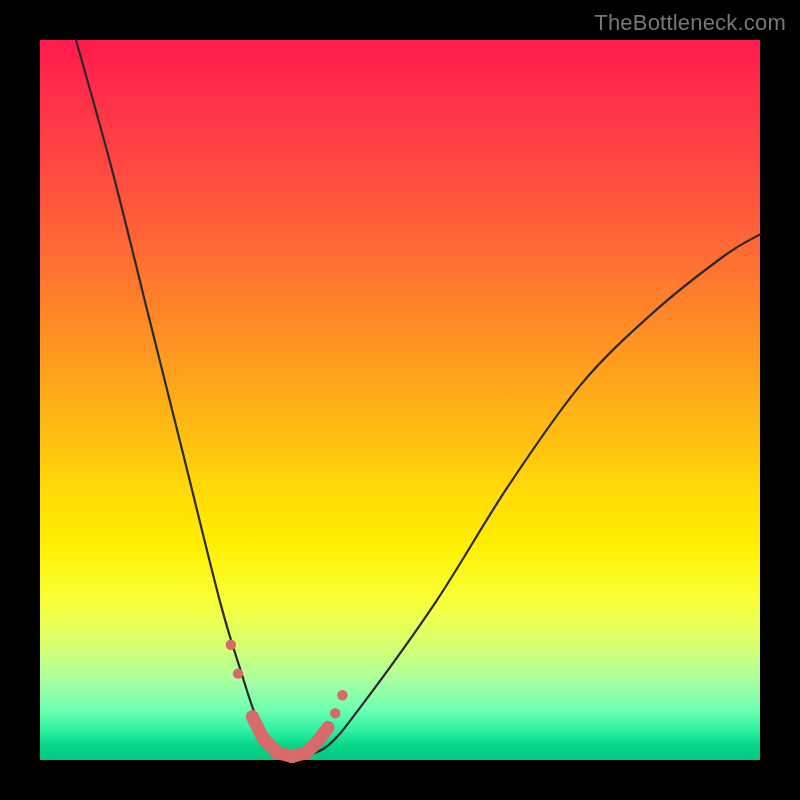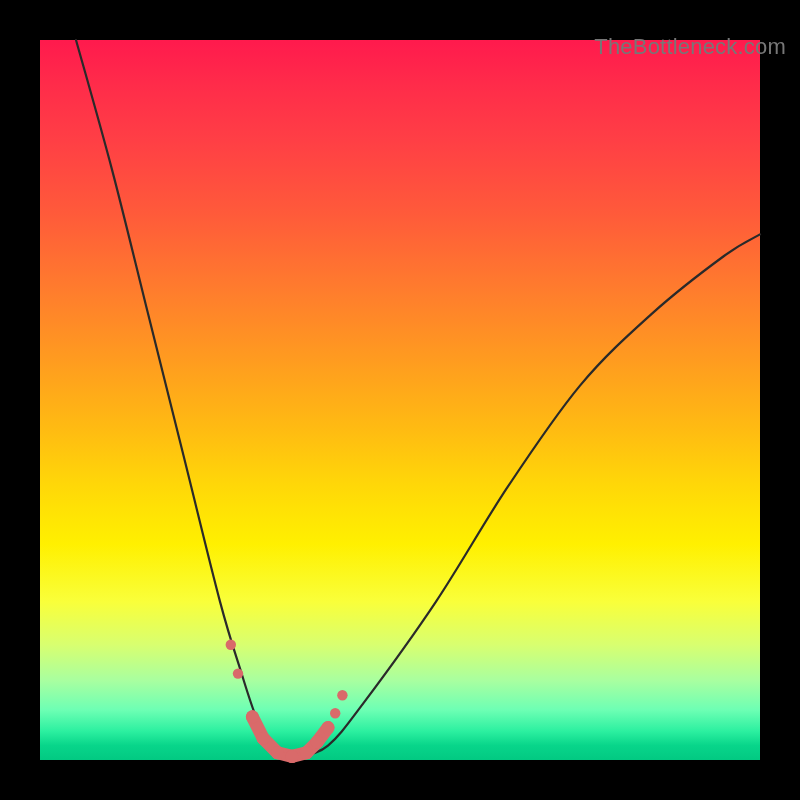--- a/index.html
+++ b/index.html
@@ -44,21 +44,20 @@
       #02c982 100%
     );
   }
   .watermark {
     position: absolute;
     top: 10px;
     right: 14px;
     color: #777;
     font-size: 22px;
     letter-spacing: 0.2px;
-    margin-top: 24px;
   }
   svg.overlay {
     position: absolute;
     left: 40px;
     top: 40px;
     width: 720px;
     height: 720px;
     overflow: visible;
   }
   .curve {

